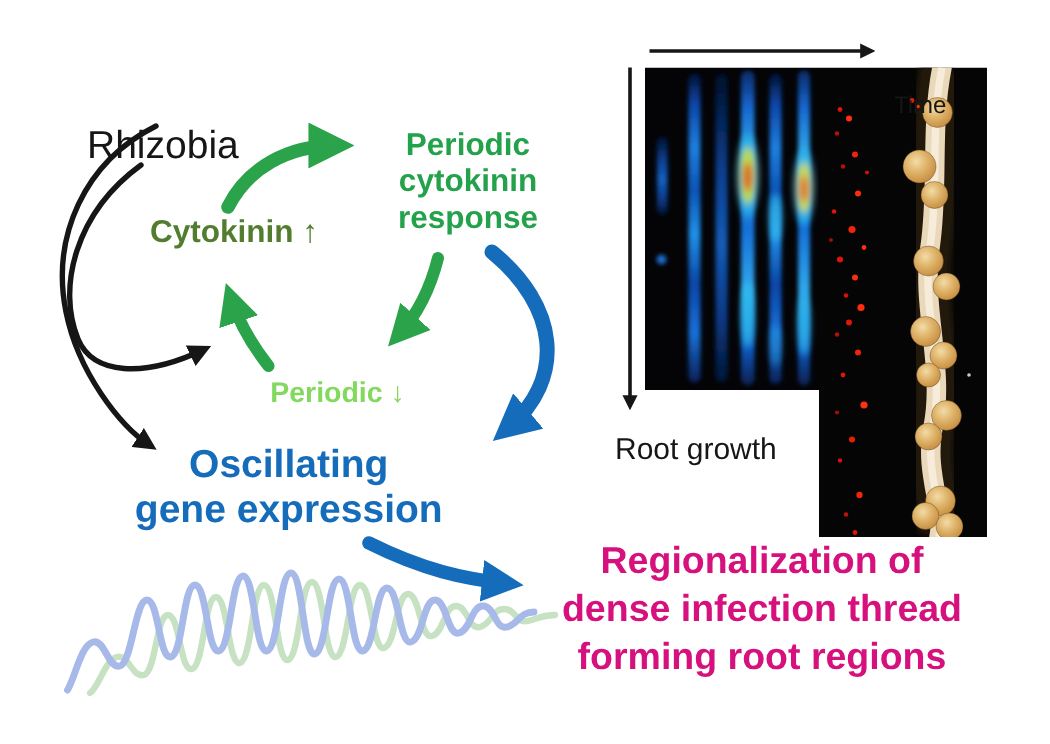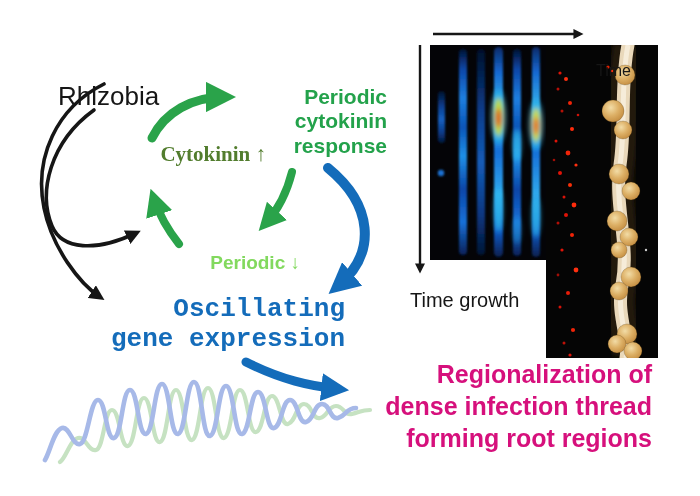--- a/index.html
+++ b/index.html
@@ -7,28 +7,28 @@
     position:relative;
     width:700px;height:496px;
     background:#ffffff;
     overflow:hidden;
     font-family:"Liberation Sans", sans-serif;
   }
   .abs{position:absolute;}
   .label{white-space:pre-line;line-height:1.12;}
   .black-label{color:#161616;font-weight:400;}
   .bold{font-weight:700;}
-  .center{text-align:right;}
+  .center{text-align:center;}
   #rhizobia{left:96px;top:44px;font-size:26px;}
   #infection{left:58px;top:82px;font-size:26px;}
-  #cytokinin-up{left:106px;top:143px;width:160px;font-size:21px;color:#527d2e;font-family:Liberation Serif, serif;}
+  #cytokinin-up{left:76px;top:143px;width:160px;font-size:21px;color:#527d2e;}
   #periodic{left:237px;top:85px;width:150px;font-size:21px;line-height:1.16;color:#23a24b;}
   #cytokinin-down{left:150px;top:252px;width:150px;font-size:19px;color:#82d95e;}
-  #oscillating{left:40px;top:294px;width:305px;font-size:26px;line-height:1.17;color:#146cba;font-family:Liberation Mono, monospace;}
-  #regionalization{left:332px;top:358px;width:320px;font-size:25px;line-height:1.28;color:#d6107c;}
+  #oscillating{left:40px;top:294px;width:305px;font-size:26px;line-height:1.17;color:#146cba;}
+  #regionalization{left:348px;top:358px;width:320px;font-size:25px;line-height:1.28;color:#d6107c;}
   #time-label{left:596px;top:21px;font-size:16px;margin-top:41px;}
   #root-growth-label{left:410px;top:289px;font-size:20px;}
   svg{display:block;}
 </style>
 </head>
 <body>
 
 <div class="figure">
 
   <svg class="abs" style="left:0;top:0" width="700" height="496" viewBox="0 0 700 496">
@@ -199,15 +199,15 @@
 
   <div class="abs label bold center" id="oscillating">Oscillating
 gene expression</div>
 
   <div class="abs label bold center" id="regionalization">Regionalization of
 dense infection thread
 forming root regions</div>
 
   <div class="abs label black-label" id="time-label">Time</div>
 
-  <div class="abs label black-label" id="root-growth-label">Time growth</div>
+  <div class="abs label black-label" id="root-growth-label">Root growth</div>
 
 </div>
 
 </body></html>

